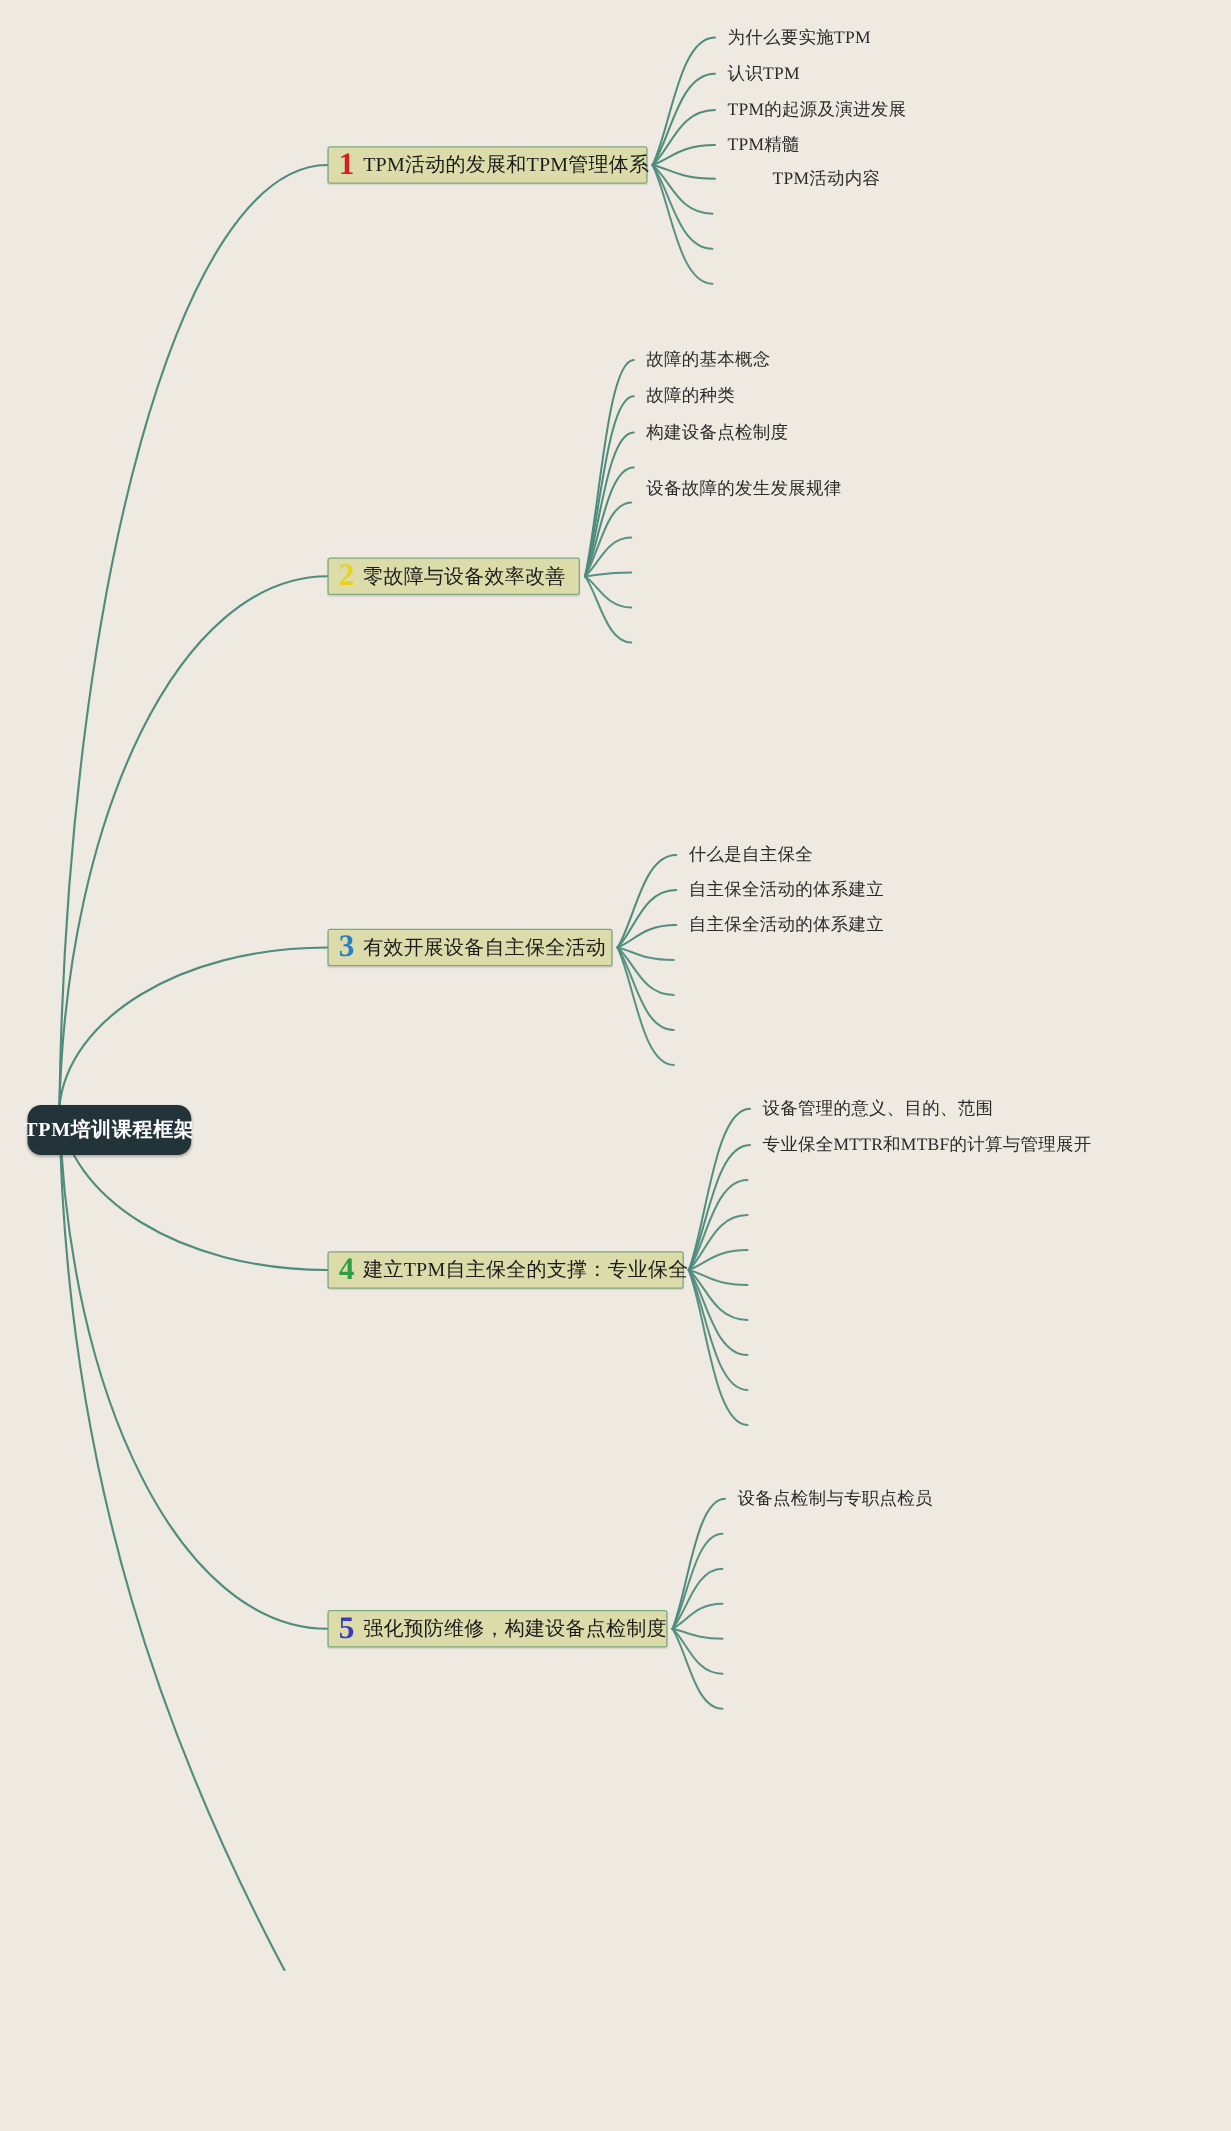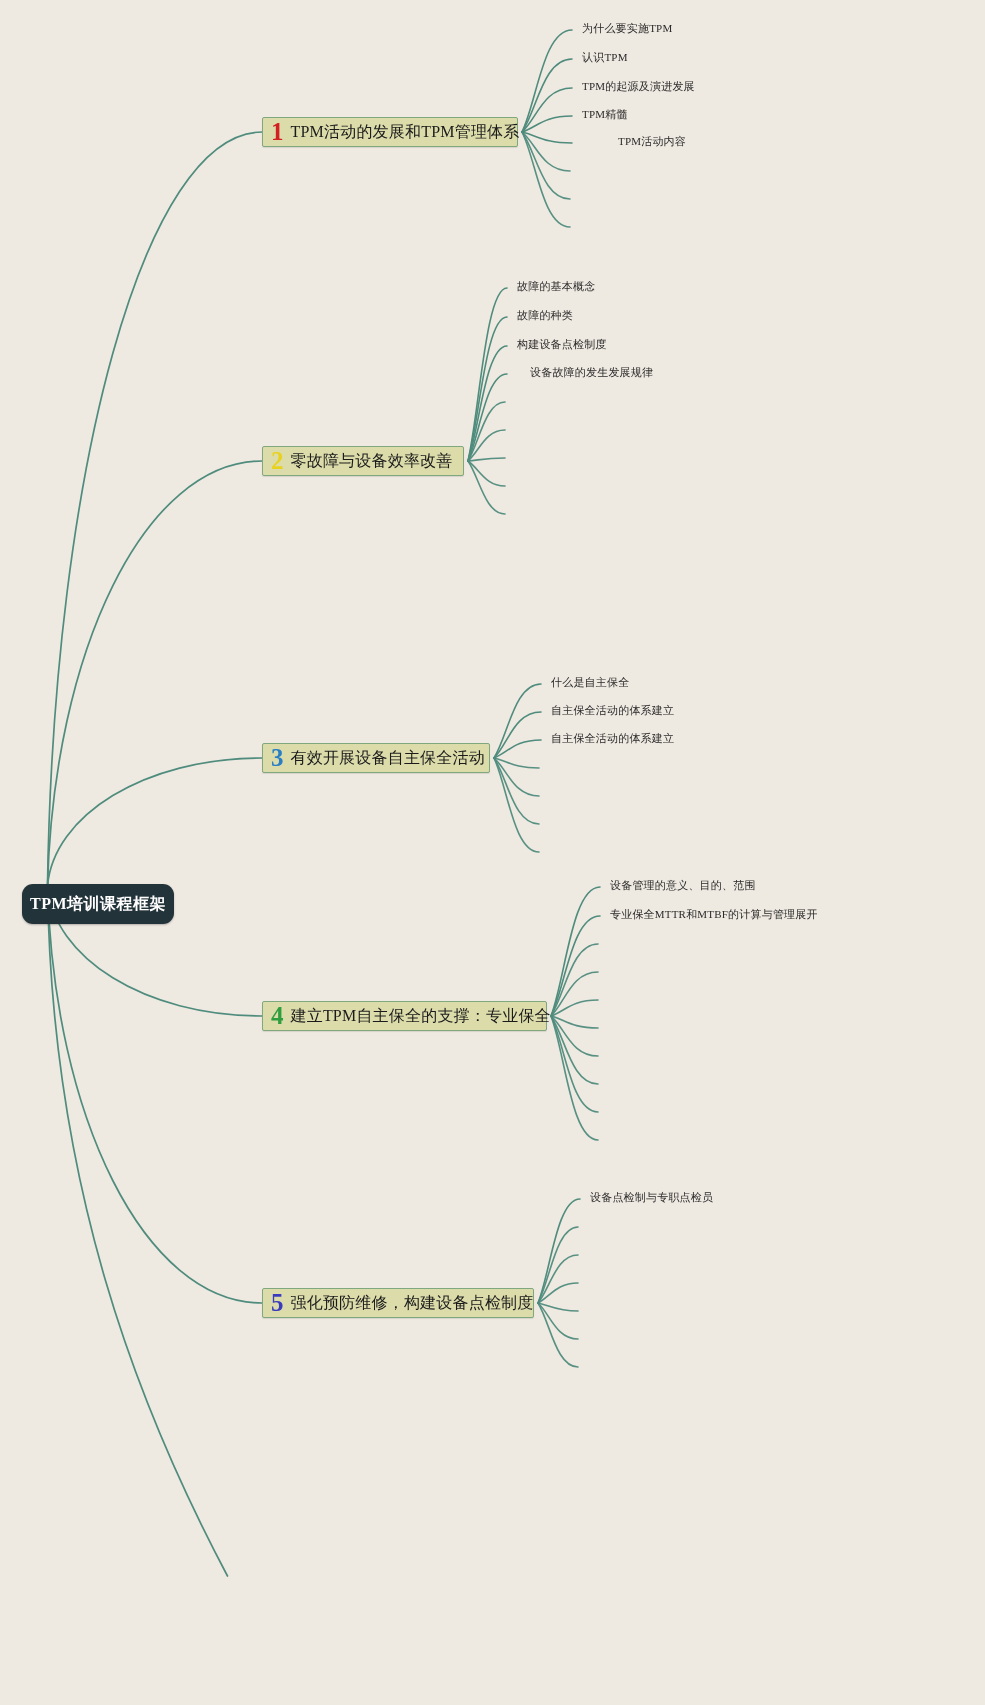--- a/index.html
+++ b/index.html
@@ -50,21 +50,21 @@
   .branch-label{
     font-family:"Liberation Serif","DejaVu Serif",serif;
     font-size:16px;
     color:#1b1b1b;
     letter-spacing:.2px;
   }
 
   .leaf{
     position:absolute;
     font-family:"Liberation Serif","DejaVu Serif",serif;
-    font-size:11px;
+    font-size:14px;
     color:#2b2b2b;
     white-space:nowrap;
     letter-spacing:.2px;
   }
 </style>
 </head>
 <body>
 
 <div id="canvas">
   <svg id="wires" viewBox="0 0 985 1705">
@@ -110,40 +110,40 @@
       <path d="M 538 1303 C 550.6 1271.8, 556.6 1199, 580 1199" fill="none" stroke="#4f8c7d" stroke-width="1.6" stroke-linecap="round"></path>
       <path d="M 538 1303 C 550 1280.2, 556 1227, 578 1227" fill="none" stroke="#4f8c7d" stroke-width="1.6" stroke-linecap="round" opacity="0.95"></path>
       <path d="M 538 1303 C 550 1288.6, 556 1255, 578 1255" fill="none" stroke="#4f8c7d" stroke-width="1.6" stroke-linecap="round" opacity="0.95"></path>
       <path d="M 538 1303 C 550 1297, 556 1283, 578 1283" fill="none" stroke="#4f8c7d" stroke-width="1.6" stroke-linecap="round" opacity="0.95"></path>
       <path d="M 538 1303 C 550 1305.4, 556 1311, 578 1311" fill="none" stroke="#4f8c7d" stroke-width="1.6" stroke-linecap="round" opacity="0.95"></path>
       <path d="M 538 1303 C 550 1313.8, 556 1339, 578 1339" fill="none" stroke="#4f8c7d" stroke-width="1.6" stroke-linecap="round" opacity="0.95"></path>
       <path d="M 538 1303 C 550 1322.2, 556 1367, 578 1367" fill="none" stroke="#4f8c7d" stroke-width="1.6" stroke-linecap="round" opacity="0.95"></path>
       <path d="M 47.5 886 C 51.5 1186, 137.5 1406, 227.5 1576" fill="none" stroke="#4f8c7d" stroke-width="1.7" stroke-linecap="round"></path>
     </svg>
   <div id="nodes">
-      <div class="root-node" style="left: 22px; top: 884px; width: 152px; height: 40px;">
+      <div class="root-node" style="left: 22px; top: 884px; width: 131px; height: 40px;">
         <span>TPM培训课程框架</span>
       </div>
       <div class="branch-box" style="left: 262px; top: 117px; width: 256px;">
         <span class="branch-num" style="color: rgb(211, 32, 32);">1</span>
         <span class="branch-label">TPM活动的发展和TPM管理体系</span>
       </div>
       <div class="leaf" style="left: 582px; top: 21px;">为什么要实施TPM</div>
       <div class="leaf" style="left: 582px; top: 50px;">认识TPM</div>
       <div class="leaf" style="left: 582px; top: 79px;">TPM的起源及演进发展</div>
       <div class="leaf" style="left: 582px; top: 107px;">TPM精髓</div>
       <div class="leaf" style="left: 582px; top: 134px; margin-left: 36px;">TPM活动内容</div>
       <div class="branch-box" style="left: 262px; top: 446px; width: 202px;">
         <span class="branch-num" style="color: rgb(232, 210, 30);">2</span>
         <span class="branch-label">零故障与设备效率改善</span>
       </div>
       <div class="leaf" style="left: 517px; top: 279px;">故障的基本概念</div>
       <div class="leaf" style="left: 517px; top: 308px; text-align: right;">故障的种类</div>
       <div class="leaf" style="left: 517px; top: 337px;">构建设备点检制度</div>
-      <div class="leaf" style="left: 517px; top: 365px; margin-left: 13px;">设备故障的发生发展规律</div>
+      <div class="leaf" style="left: 517px; top: 382px;">设备故障的发生发展规律</div>
       <div class="branch-box" style="left: 262px; top: 743px; width: 228px;">
         <span class="branch-num" style="color: rgb(42, 127, 196);">3</span>
         <span class="branch-label">有效开展设备自主保全活动</span>
       </div>
       <div class="leaf" style="left: 551px; top: 675px;">什么是自主保全</div>
       <div class="leaf" style="left: 551px; top: 703px;">自主保全活动的体系建立</div>
       <div class="leaf" style="left: 551px; top: 731px;">自主保全活动的体系建立</div>
       <div class="branch-box" style="left: 262px; top: 1001px; width: 285px;">
         <span class="branch-num" style="color: rgb(47, 158, 63);">4</span>
         <span class="branch-label">建立TPM自主保全的支撑：专业保全</span>

